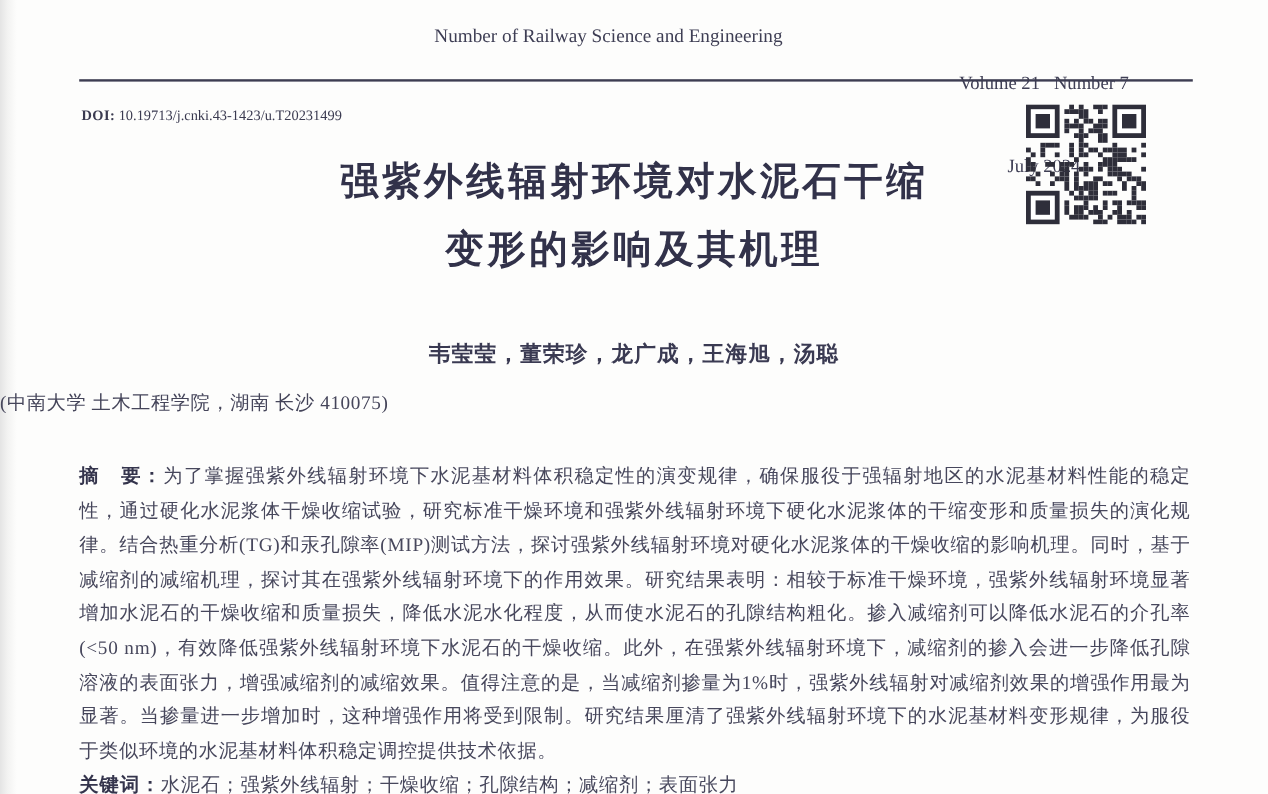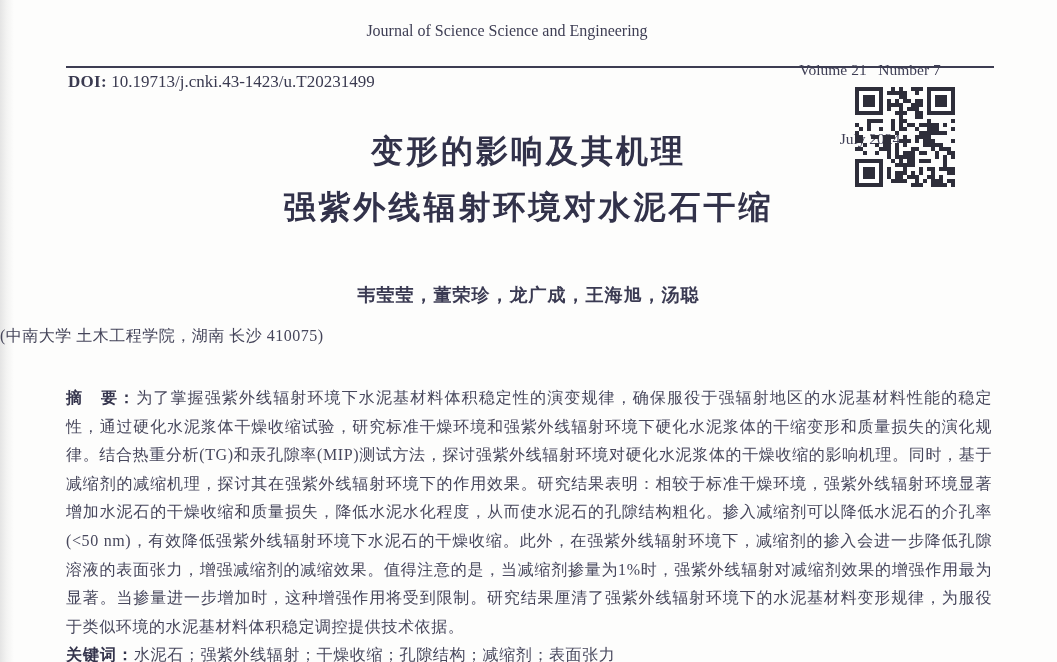--- a/index.html
+++ b/index.html
@@ -18,21 +18,21 @@
   }
   
   .h-left{position:absolute;left:74px;top:20px;font-size:15px;line-height:23px;color:#3e3e54;white-space:pre-wrap;}
   .h-left .l2{padding-left:10px;}
   .h-center{position:absolute;left:0;right:43px;top:19px;text-align:center;color:#3e3e54;}
   .h-center .l1{font-family:"Liberation Sans","DejaVu Sans",sans-serif;font-weight:bold;font-size:16.5px;line-height:22px;letter-spacing:1.5px;}
   .h-center .l2{font-size:16px;line-height:24px;}
   .h-right{position:absolute;left:795px;width:150px;top:12px;text-align:center;font-size:15.5px;line-height:23px;color:#3e3e54;white-space:pre-wrap;}
   .rule{position:absolute;left:66px;right:63px;top:66px;height:2px;background:#3d3d52;}
   
-  .doi{position:absolute;left:68px;top:72px;font-size:17px;color:#3a3a50;}
+  .doi{position:absolute;left:68px;top:89px;font-size:12px;color:#3a3a50;}
   .doi b{letter-spacing:.3px;}
   
   .qr{position:absolute;left:855px;top:87px;width:100px;height:100px;}
   .qr svg{width:100%;height:100%;display:block;}
   
   .title{
     position:absolute;left:0;right:0;top:123px;text-align:center;
     font-family:"Liberation Sans","DejaVu Sans",sans-serif;
     font-weight:bold;font-size:32px;line-height:56px;letter-spacing:3px;color:#32324a;
   }
@@ -57,21 +57,21 @@
     font-weight:bold;color:#34344c;letter-spacing:1px;
   }
 </style>
 </head>
 <body>
 
 <div class="page">
   <div class="scan-edge"></div>
 
   <div class="h-center">
-    <div class="l2">Journal of Science Science and Engineering</div>
+    <div class="l2">Number of Railway Science and Engineering</div>
   </div>
   <div class="h-right">
     <div class="l1">Volume 21   Number 7</div>
     <div class="l2">July 2024</div>
   </div>
   <div class="rule"></div>
 
   <div class="doi">
     <b>DOI:</b><span> 10.19713/j.cnki.43-1423/u.T20231499</span>
   </div>
@@ -292,22 +292,22 @@
         <rect x="72" y="0" width="28" height="28" fill="#2e2e3a"></rect>
         <rect x="76" y="4" width="20" height="20" fill="#fff"></rect>
         <rect x="80" y="8" width="12" height="12" fill="#2e2e3a"></rect>
         <rect x="0" y="72" width="28" height="28" fill="#2e2e3a"></rect>
         <rect x="4" y="76" width="20" height="20" fill="#fff"></rect>
         <rect x="8" y="80" width="12" height="12" fill="#2e2e3a"></rect>
       </svg>
   </div>
 
   <div class="title">
+    <div>强紫外线辐射环境对水泥石干缩</div>
     <div>变形的影响及其机理</div>
-    <div>强紫外线辐射环境对水泥石干缩</div>
   </div>
 
   <div class="authors">韦莹莹，董荣珍，龙广成，王海旭，汤聪</div>
   <div class="affiliation">(中南大学 土木工程学院，湖南 长沙 410075)</div>
 
   <div class="abstract-block">
     <p><span class="lbl">摘　要：</span><span>为了掌握强紫外线辐射环境下水泥基材料体积稳定性的演变规律，确保服役于强辐射地区的水泥基材料性能的稳定性，通过硬化水泥浆体干燥收缩试验，研究标准干燥环境和强紫外线辐射环境下硬化水泥浆体的干缩变形和质量损失的演化规律。结合热重分析(TG)和汞孔隙率(MIP)测试方法，探讨强紫外线辐射环境对硬化水泥浆体的干燥收缩的影响机理。同时，基于减缩剂的减缩机理，探讨其在强紫外线辐射环境下的作用效果。研究结果表明：相较于标准干燥环境，强紫外线辐射环境显著增加水泥石的干燥收缩和质量损失，降低水泥水化程度，从而使水泥石的孔隙结构粗化。掺入减缩剂可以降低水泥石的介孔率(&lt;50 nm)，有效降低强紫外线辐射环境下水泥石的干燥收缩。此外，在强紫外线辐射环境下，减缩剂的掺入会进一步降低孔隙溶液的表面张力，增强减缩剂的减缩效果。值得注意的是，当减缩剂掺量为1%时，强紫外线辐射对减缩剂效果的增强作用最为显著。当掺量进一步增加时，这种增强作用将受到限制。研究结果厘清了强紫外线辐射环境下的水泥基材料变形规律，为服役于类似环境的水泥基材料体积稳定调控提供技术依据。</span></p>
     <p><span class="lbl">关键词：</span><span>水泥石；强紫外线辐射；干燥收缩；孔隙结构；减缩剂；表面张力</span></p>
   </div>
 </div>

